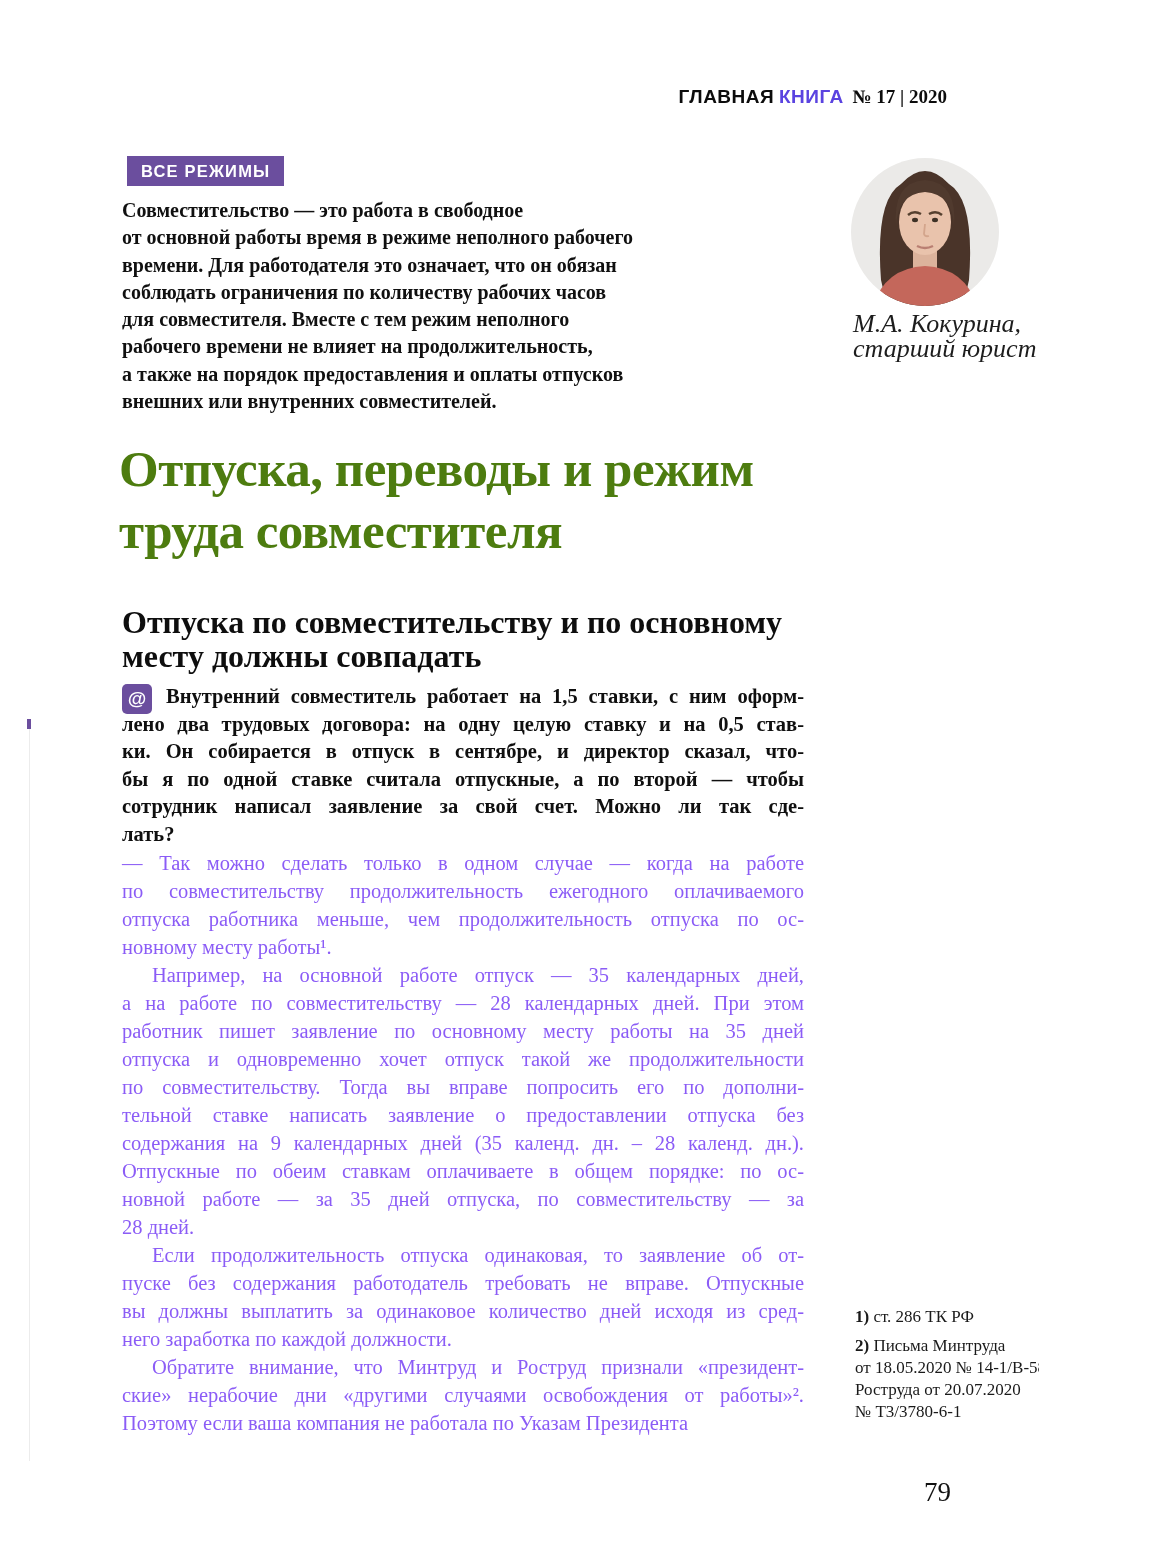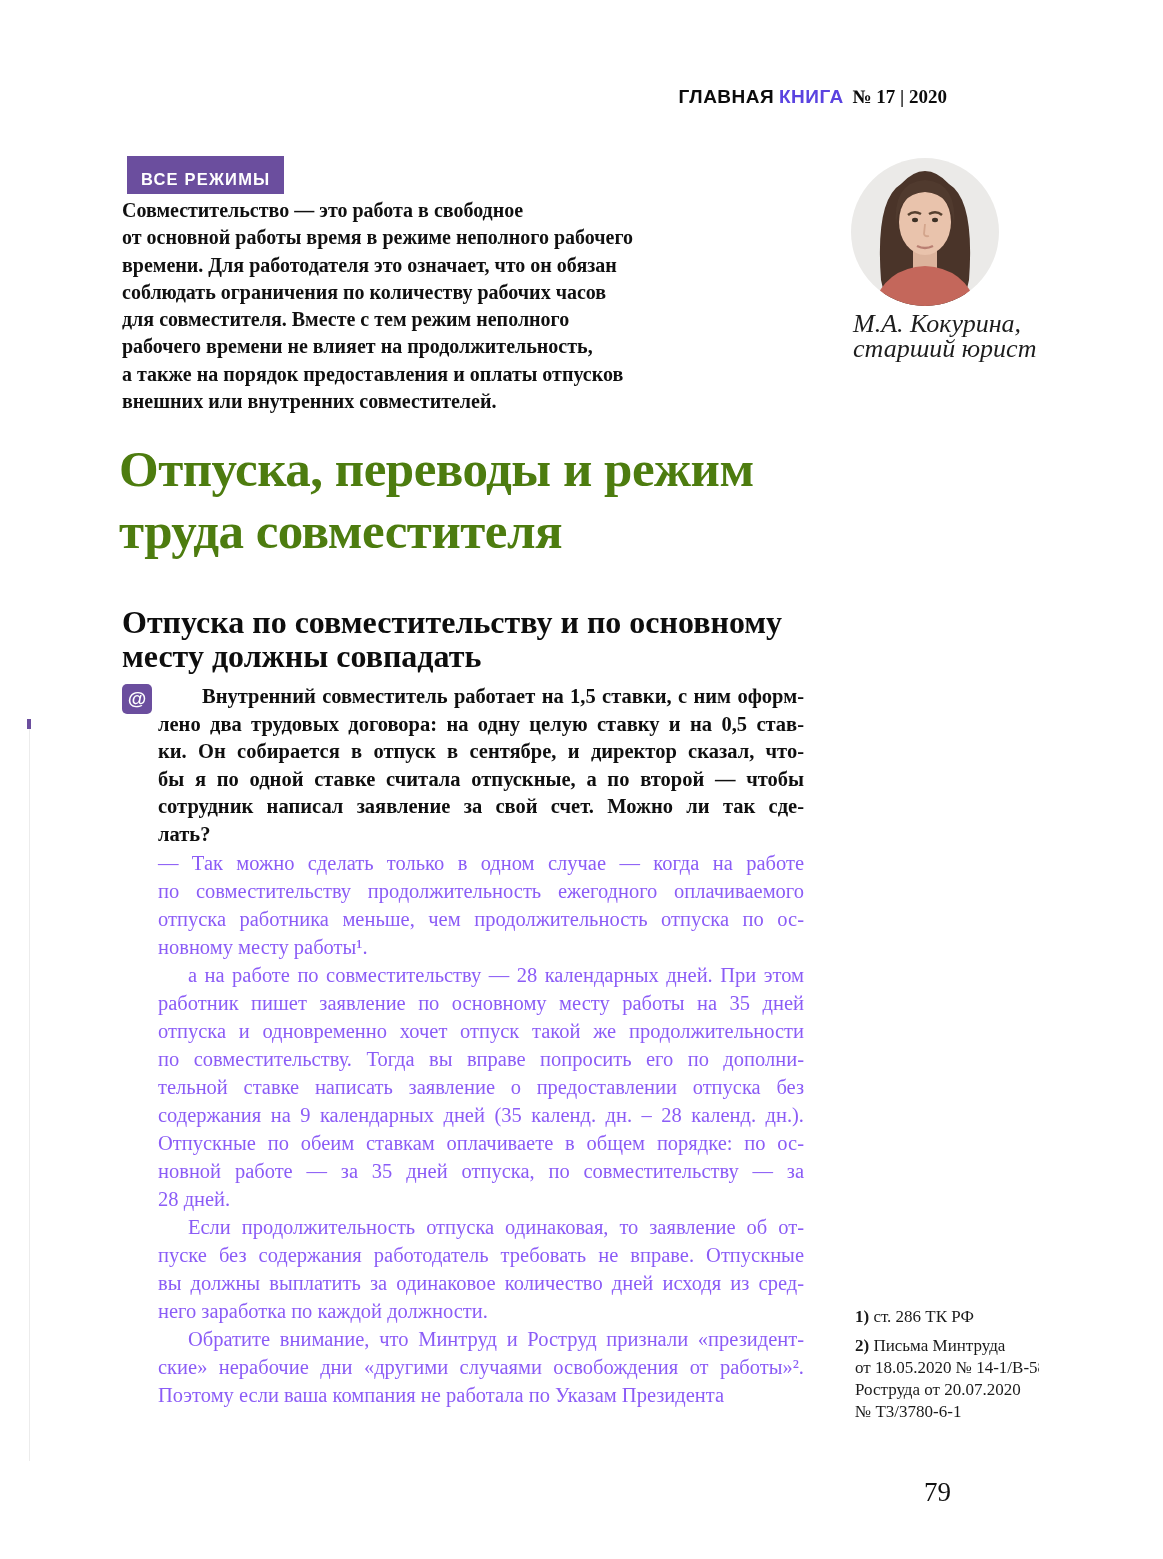--- a/index.html
+++ b/index.html
@@ -10,21 +10,21 @@
 
   
   .running-head { position:absolute; top:86px; right:92px; font-size:19px; white-space:nowrap; }
   .rh-black { font-family:"Liberation Sans","DejaVu Sans",sans-serif; font-weight:700; letter-spacing:.5px; color:#0c0c0c; }
   .rh-violet { font-family:"Liberation Sans","DejaVu Sans",sans-serif; font-weight:700; letter-spacing:.5px; color:var(--violet); }
   .rh-issue { font-family:"Liberation Serif",serif; font-weight:700; color:#0c0c0c; margin-left:4px; }
 
   
   .badge { position:absolute; left:127px; top:156px; background:var(--purple); color:#fff;
            font-family:"Liberation Sans","DejaVu Sans",sans-serif; font-weight:700; font-size:16.5px;
-           letter-spacing:1.2px; padding:14px 14px 5px; }
+           letter-spacing:1.2px; padding:6px 14px 5px; }
 
   
   .intro { position:absolute; left:122px; top:197px; width:700px; font-weight:700;
            font-size:20px; line-height:27.3px; color:#101010; }
 
   
   .avatar { position:absolute; left:851px; top:158px; width:148px; height:148px; }
   .caption { position:absolute; left:853px; top:311px; width:220px; font-style:italic;
              font-size:26px; line-height:25px; color:#1d1d1d; }
 
@@ -43,21 +43,21 @@
              background:var(--purple); color:#fff; font-family:"Liberation Sans",sans-serif;
              font-weight:700; font-size:19px; line-height:30px; text-align:center; }
   .q-lines .ln:first-child { text-indent:44px; }
 
   
   .answers { position:absolute; left:122px; top:849px; width:682px;
              font-size:20.5px; line-height:28px; color:#8b5cf6; }
   .para.indent .ln:first-child { text-indent:30px; }
 
   
-  .jl .ln { text-align:justify; text-align-last:justify;padding-left:36px; }
+  .jl .ln { text-align:justify; text-align-last:justify; }
   .jl .ln.last { text-align-last:left; }
 
   
   .footnotes { position:absolute; left:855px; top:1306px; width:250px;
                font-size:17px; line-height:22px; color:#1a1a1a; }
   .footnote { margin-bottom:7px; }
   .fn-marker { font-weight:700; }
 
   
   .pageno { position:absolute; top:1477px; right:88px; font-size:27px; color:#111; }
@@ -142,20 +142,21 @@
   </div>
 
   <div class="answers">
     <div class="para jl">
         <div class="ln">— Так можно сделать только в одном случае — когда на работе</div>
         <div class="ln">по совместительству продолжительность ежегодного оплачиваемого</div>
         <div class="ln">отпуска работника меньше, чем продолжительность отпуска по ос-</div>
         <div class="ln last">новному месту работы¹.</div>
       </div>
     <div class="para jl indent">
+        <div class="ln">Например, на основной работе отпуск — 35 календарных дней,</div>
         <div class="ln">а на работе по совместительству — 28 календарных дней. При этом</div>
         <div class="ln">работник пишет заявление по основному месту работы на 35 дней</div>
         <div class="ln">отпуска и одновременно хочет отпуск такой же продолжительности</div>
         <div class="ln">по совместительству. Тогда вы вправе попросить его по дополни-</div>
         <div class="ln">тельной ставке написать заявление о предоставлении отпуска без</div>
         <div class="ln">содержания на 9 календарных дней (35 календ. дн. – 28 календ. дн.).</div>
         <div class="ln">Отпускные по обеим ставкам оплачиваете в общем порядке: по ос-</div>
         <div class="ln">новной работе — за 35 дней отпуска, по совместительству — за</div>
         <div class="ln last">28 дней.</div>
       </div>

